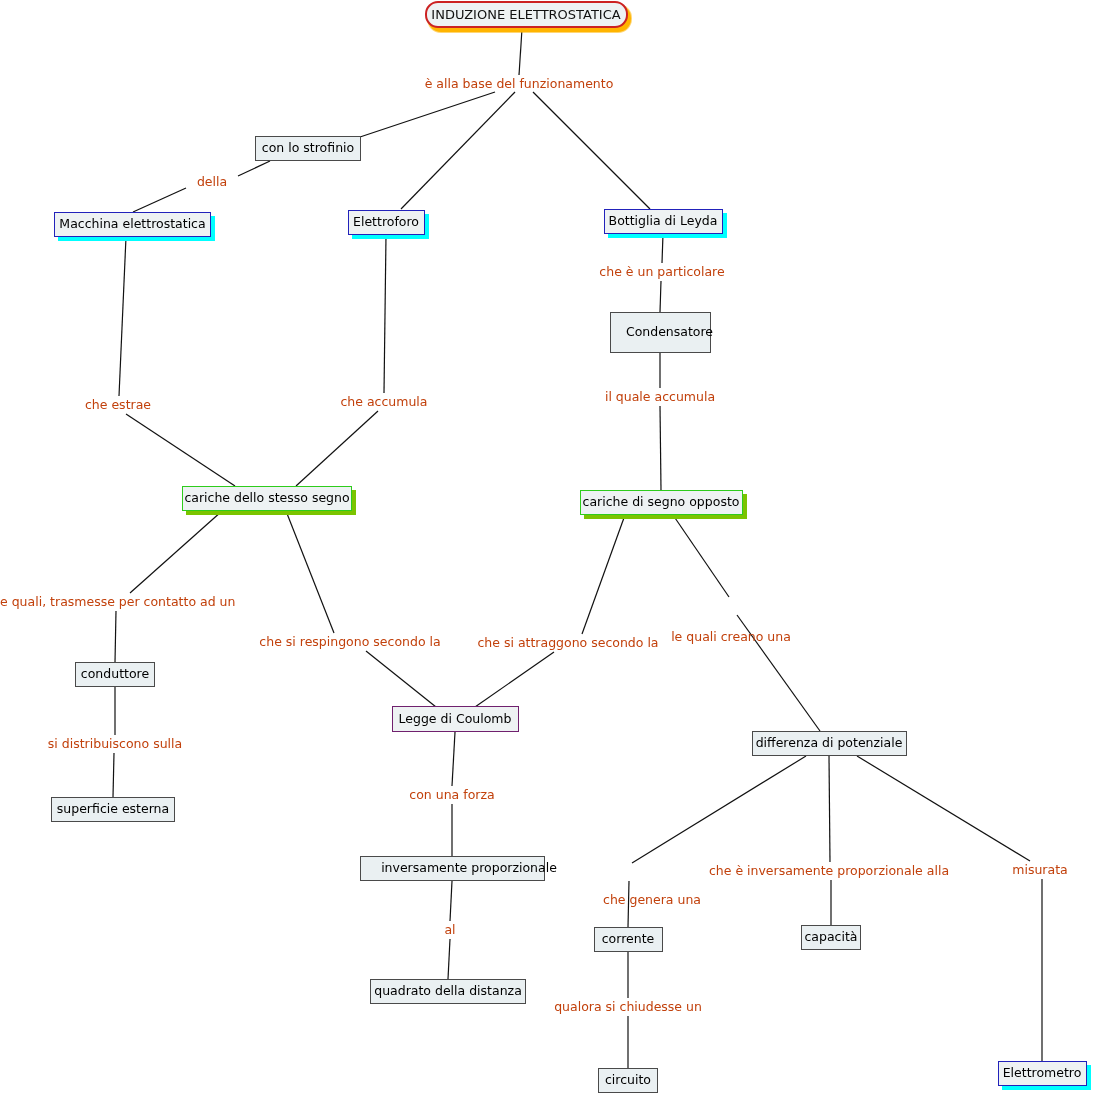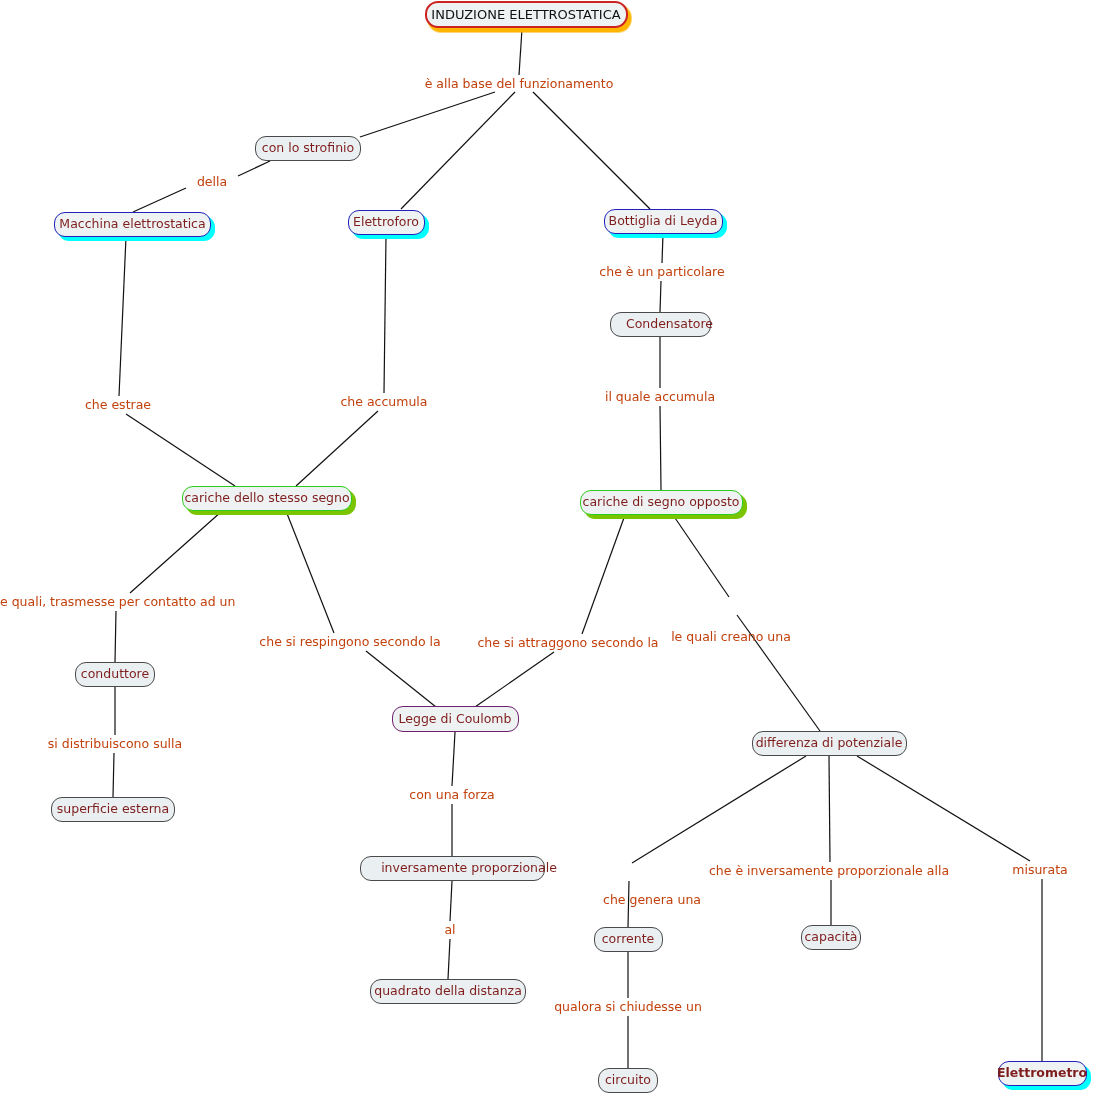--- a/index.html
+++ b/index.html
@@ -26,24 +26,24 @@
     height: 1095px;
     pointer-events: none;
   }
   .node {
     position: absolute;
     box-sizing: border-box;
     display: flex;
     align-items: center;
     justify-content: center;
     white-space: nowrap;
-    border-radius: 11px;
+    border-radius: 0;
     background: #eaf0f2;
     border: 1.6px solid #3d3d3d;
-    color: #7f1d1d;
+    color: #000000;
     font-size: 12.5px;
     line-height: 1;
     padding: 0 10px;
     height: 25px;
     z-index: 3;
   }
   
   .node.root {
     border: 2px solid #cc2222;
     border-radius: 13px;
@@ -126,33 +126,33 @@
       <line x1="829" y1="756" x2="830" y2="862" stroke="#111111" stroke-width="1.2"></line>
       <line x1="831" y1="880" x2="831" y2="925" stroke="#111111" stroke-width="1.2"></line>
       <line x1="857" y1="756" x2="1030" y2="861" stroke="#111111" stroke-width="1.2"></line>
       <line x1="1042" y1="879" x2="1042" y2="1061" stroke="#111111" stroke-width="1.2"></line>
     </svg>
 <div class="node root" style="left: 424.5px; top: 0.5px; width: 203px; height: 27px;">INDUZIONE ELETTROSTATICA</div>
     <div class="node plain" style="left: 255px; top: 135.5px; width: 106px; height: 25px;">con lo strofinio</div>
     <div class="node cyan" style="left: 54px; top: 211.5px; width: 157px; height: 25px;">Macchina elettrostatica</div>
     <div class="node cyan" style="left: 347.5px; top: 209.5px; width: 77px; height: 25px;">Elettroforo</div>
     <div class="node cyan" style="left: 603.5px; top: 208.5px; width: 119px; height: 25px;">Bottiglia di Leyda</div>
-    <div class="node plain" style="left: 609.5px; top: 311.5px; width: 101px; height: 25px; padding-left: 29px;">Condensatore</div>
+    <div class="node plain" style="left: 609.5px; top: 311.5px; width: 101px; height: 41px; padding-left: 29px;">Condensatore</div>
     <div class="node green" style="left: 182px; top: 485.5px; width: 170px; height: 25px;">cariche dello stesso segno</div>
     <div class="node green" style="left: 579.5px; top: 489.5px; width: 163px; height: 25px;">cariche di segno opposto</div>
     <div class="node plain" style="left: 75px; top: 661.5px; width: 80px; height: 25px;">conduttore</div>
     <div class="node plain" style="left: 51px; top: 796.5px; width: 124px; height: 25px;">superficie esterna</div>
     <div class="node purple" style="left: 391.5px; top: 706px; width: 127px; height: 26px;">Legge di Coulomb</div>
     <div class="node plain" style="left: 751.5px; top: 730.5px; width: 155px; height: 25px;">differenza di potenziale</div>
     <div class="node plain" style="left: 359.5px; top: 855.5px; width: 185px; height: 25px; padding-left: 44px;">inversamente proporzionale</div>
     <div class="node plain" style="left: 370px; top: 978.5px; width: 156px; height: 25px; text-align: center;">quadrato della distanza</div>
     <div class="node plain" style="left: 593.5px; top: 926.5px; width: 69px; height: 25px;">corrente</div>
     <div class="node plain" style="left: 801px; top: 924.5px; width: 60px; height: 25px;">capacità</div>
     <div class="node plain" style="left: 598px; top: 1067.5px; width: 60px; height: 25px;">circuito</div>
-    <div class="node cyan" style="left: 997.5px; top: 1060.5px; width: 89px; height: 25px; font-weight: bold;">Elettrometro</div>
+    <div class="node cyan" style="left: 997.5px; top: 1060.5px; width: 89px; height: 25px;">Elettrometro</div>
     <div class="link-label" style="left: 519px; top: 84px;">è alla base del funzionamento</div>
     <div class="link-label" style="left: 212px; top: 182px;">della</div>
     <div class="link-label" style="left: 662px; top: 272px;">che è un particolare</div>
     <div class="link-label" style="left: 118px; top: 405px;">che estrae</div>
     <div class="link-label" style="left: 384px; top: 402px;">che accumula</div>
     <div class="link-label" style="left: 660px; top: 397px;">il quale accumula</div>
     <div class="link-label" style="left: 116px; top: 602px;">le quali, trasmesse per contatto ad un</div>
     <div class="link-label" style="left: 350px; top: 642px;">che si respingono secondo la</div>
     <div class="link-label" style="left: 568px; top: 643px;">che si attraggono secondo la</div>
     <div class="link-label" style="left: 731px; top: 606px; margin-top: 31px;">le quali creano una</div>

